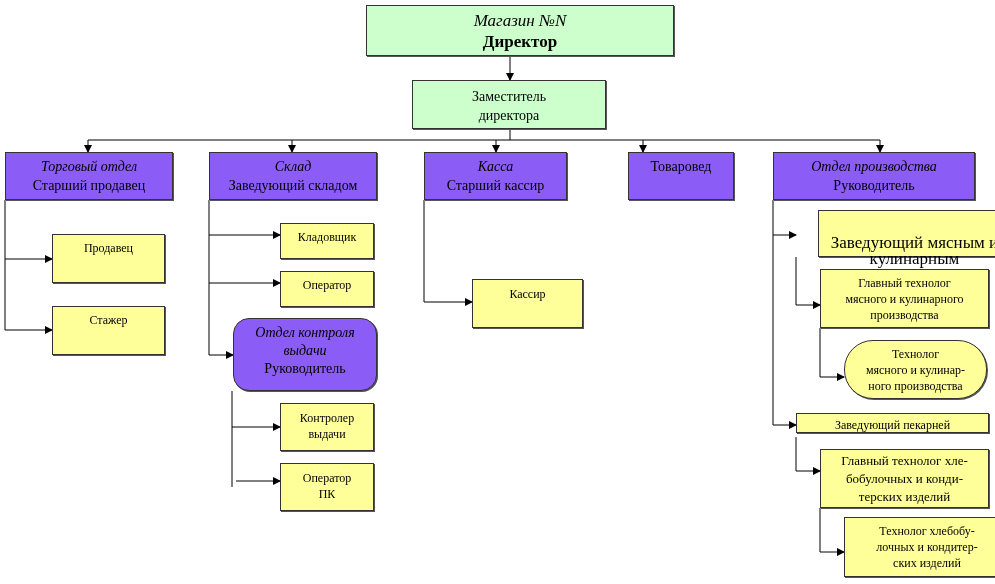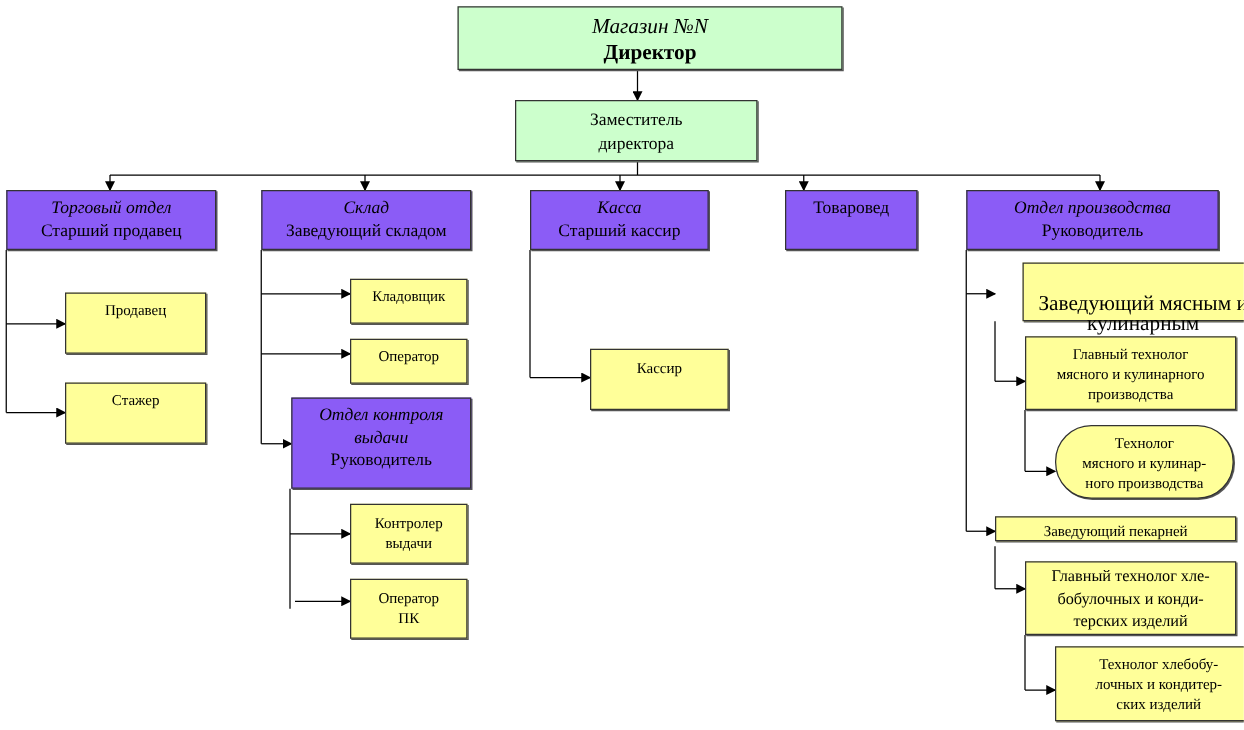--- a/index.html
+++ b/index.html
@@ -101,21 +101,21 @@
 <div class="box yellow" style="left:52px;top:306px;width:113px;height:49px;font-size:12px;line-height:16px;padding-top:5px;">
   <span>Стажер</span>
 </div>
 
 <div class="box yellow" style="left:280px;top:223px;width:94px;height:36px;font-size:12px;line-height:16px;padding-top:5px;">
   <span>Кладовщик</span>
 </div>
 <div class="box yellow" style="left:280px;top:271px;width:94px;height:36px;font-size:12px;line-height:16px;padding-top:5px;">
   <span>Оператор</span>
 </div>
-<div class="box orange" style="left:233px;top:318px;width:144px;height:73px;font-size:14px;line-height:18px;padding-top:5px;">
+<div class="box orange" style="left:233px;top:318px;width:144px;height:73px;font-size:14px;line-height:18px;padding-top:5px;border-radius:16px;">
   <span class="it">Отдел контроля</span>
   <span class="it">выдачи</span>
   <span>Руководитель</span>
 </div>
 <div class="box yellow" style="left:280px;top:403px;width:94px;height:48px;font-size:12px;line-height:16px;padding-top:6px;">
   <span>Контролер</span>
   <span>выдачи</span>
 </div>
 <div class="box yellow" style="left:280px;top:463px;width:94px;height:48px;font-size:12px;line-height:16px;padding-top:6px;">
   <span>Оператор</span>

